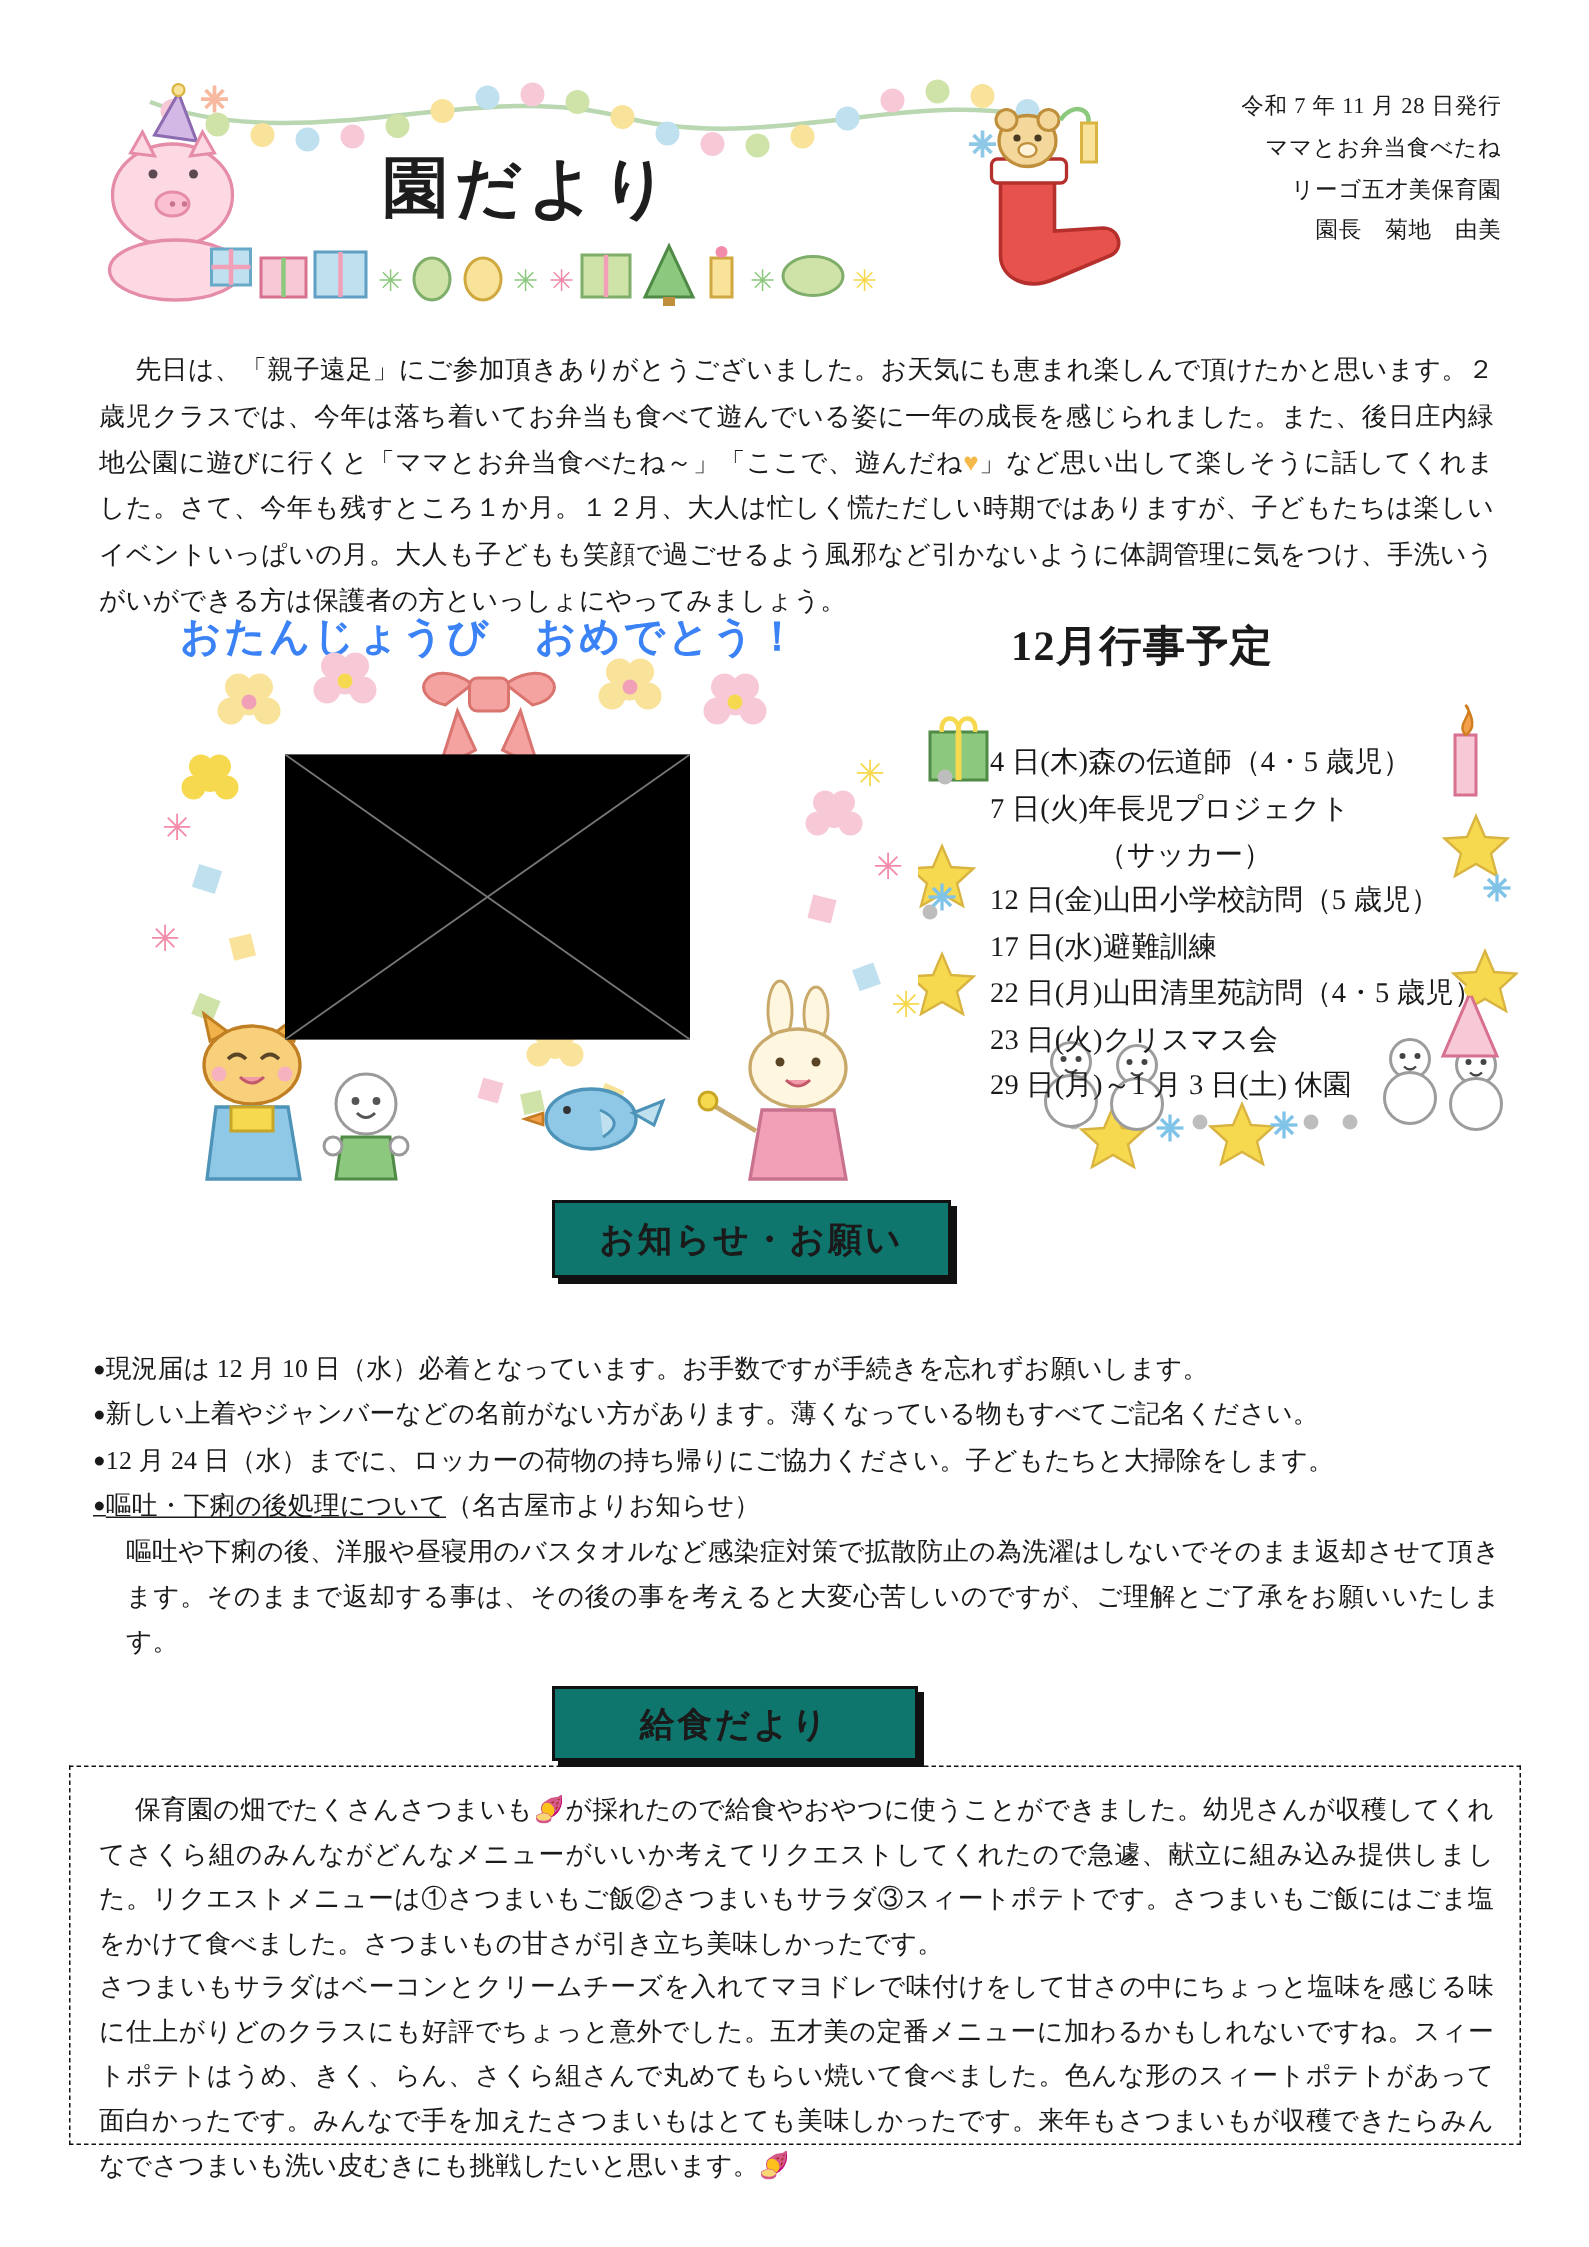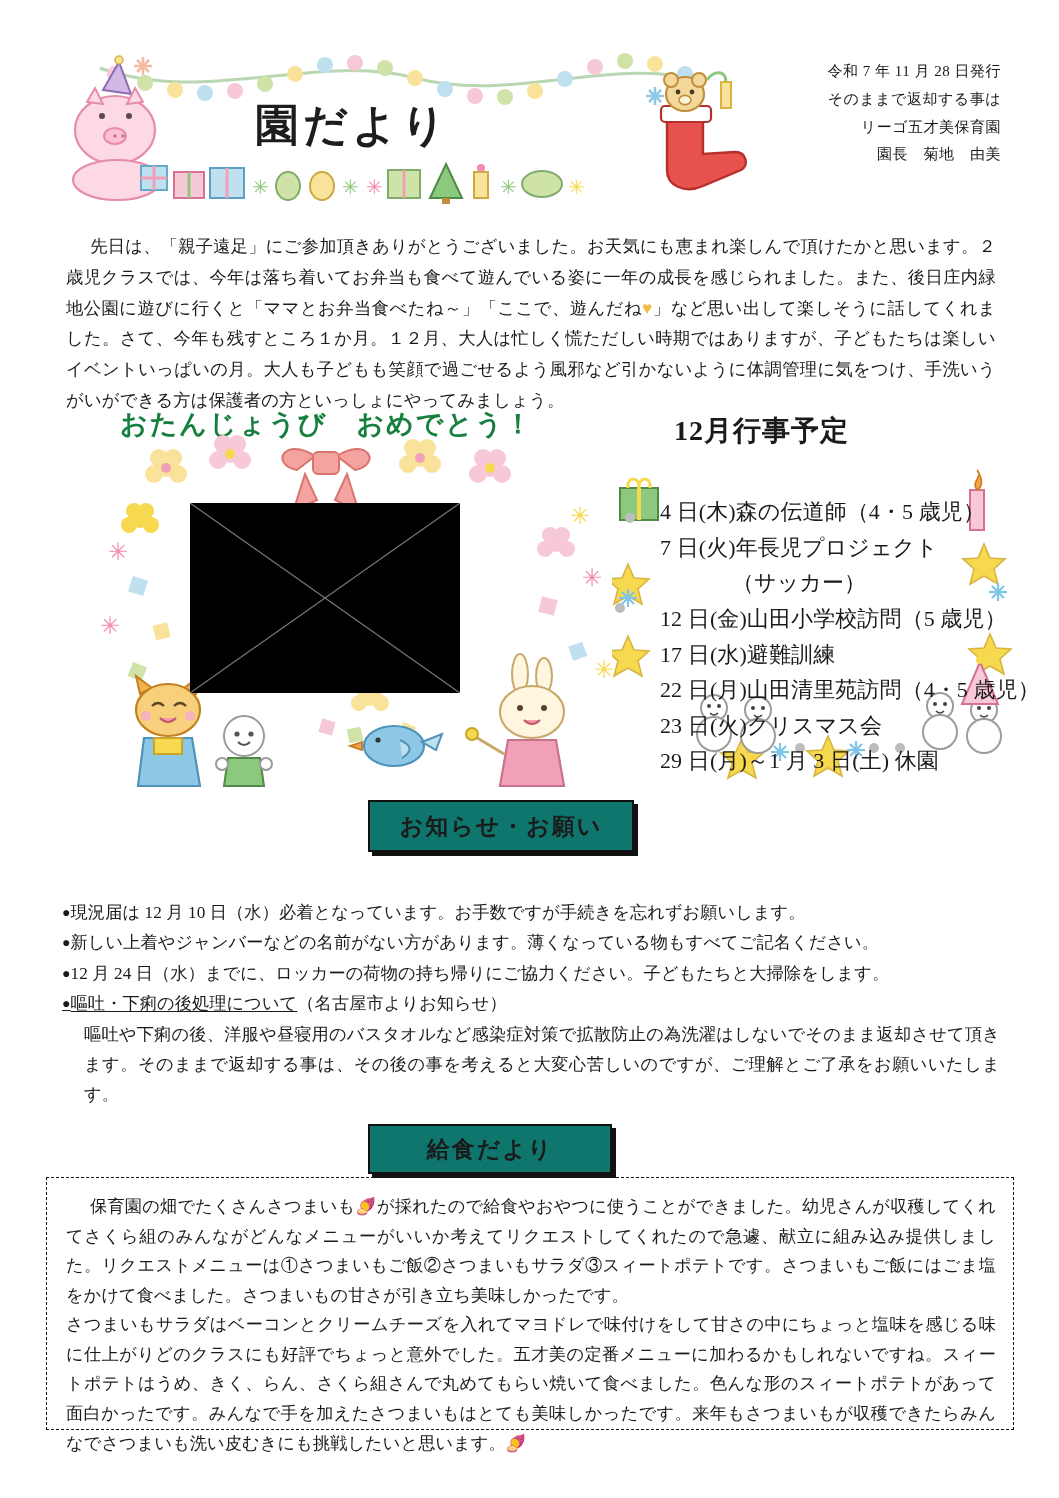--- a/index.html
+++ b/index.html
@@ -65,21 +65,21 @@
     left: 70px; top: 398px;
     width: 565px; height: 390px;
   }
   .birthday-title {
     position: absolute;
     left: 50px; top: 8px;
     font-family: "Liberation Sans", sans-serif;
     font-weight: bold;
     font-size: 27px;
     letter-spacing: 2px;
-    color: #15803d;
+    color: #3b82f6;
   }
   .photo-box {
     position: absolute;
     left: 120px; top: 105px;
     width: 270px; height: 190px;
     background: #000;
   }
   .photo-box svg { display: block; }
 
   
@@ -93,21 +93,21 @@
     left: 62px; top: 10px;
     font-family: Liberation Serif, serif;
     font-weight: bold;
     font-size: 28px;
     letter-spacing: 1px;
   }
   .events-list {
     position: absolute;
     left: 48px; top: 92px;
     width: 352px;
-    font-size: 22px;
+    font-size: 19px;
     line-height: 1.62;
     letter-spacing: 0.1px;
   }
   .events-list .ev { white-space: nowrap; }
   .events-list .ev.indent { padding-left: 72px; }
 
   
   .heading-box {
     position: absolute;
     border: 2px solid #111;
@@ -272,21 +272,21 @@
         <rect x="304" y="22" width="14" height="26" fill="#f9e39a" stroke="#cfa93f" stroke-width="2"></rect>
         <circle cx="311" cy="18" r="4" fill="#f28ca8"></circle>
         <text x="330" y="44" font-size="20" fill="#8cc97e">✳</text>
         <ellipse cx="372" cy="34" rx="20" ry="13" fill="#cfe3a8" stroke="#7fae6a" stroke-width="2"></ellipse>
         <text x="398" y="44" font-size="20" fill="#f6d94e">✳</text>
       </g>
     </svg>
 
     <div class="header-meta">
       <div>令和 7 年 11 月 28 日発行</div>
-      <div>そのままで返却する事は</div>
+      <div>ママとお弁当食べたね</div>
       <div>リーゴ五才美保育園</div>
       <div>園長　菊地　由美</div>
     </div>
   </div>
 
   <div class="intro">
     <p>
       <span>先日は、「親子遠足」にご参加頂きありがとうございました。お天気にも恵まれ楽しんで頂けたかと思います。２歳児クラスでは、今年は落ち着いてお弁当も食べて遊んでいる姿に一年の成長を感じられました。また、後日庄内緑地公園に遊びに行くと「ママとお弁当食べたね～」「ここで、遊んだね</span><span class="heart">♥</span><span>」など思い出して楽しそうに話してくれました。さて、今年も残すところ１か月。１２月、大人は忙しく慌ただしい時期ではありますが、子どもたちは楽しいイベントいっぱいの月。大人も子どもも笑顔で過ごせるよう風邪など引かないように体調管理に気をつけ、手洗いうがいができる方は保護者の方といっしょにやってみましょう。</span>
     </p>
   </div>

